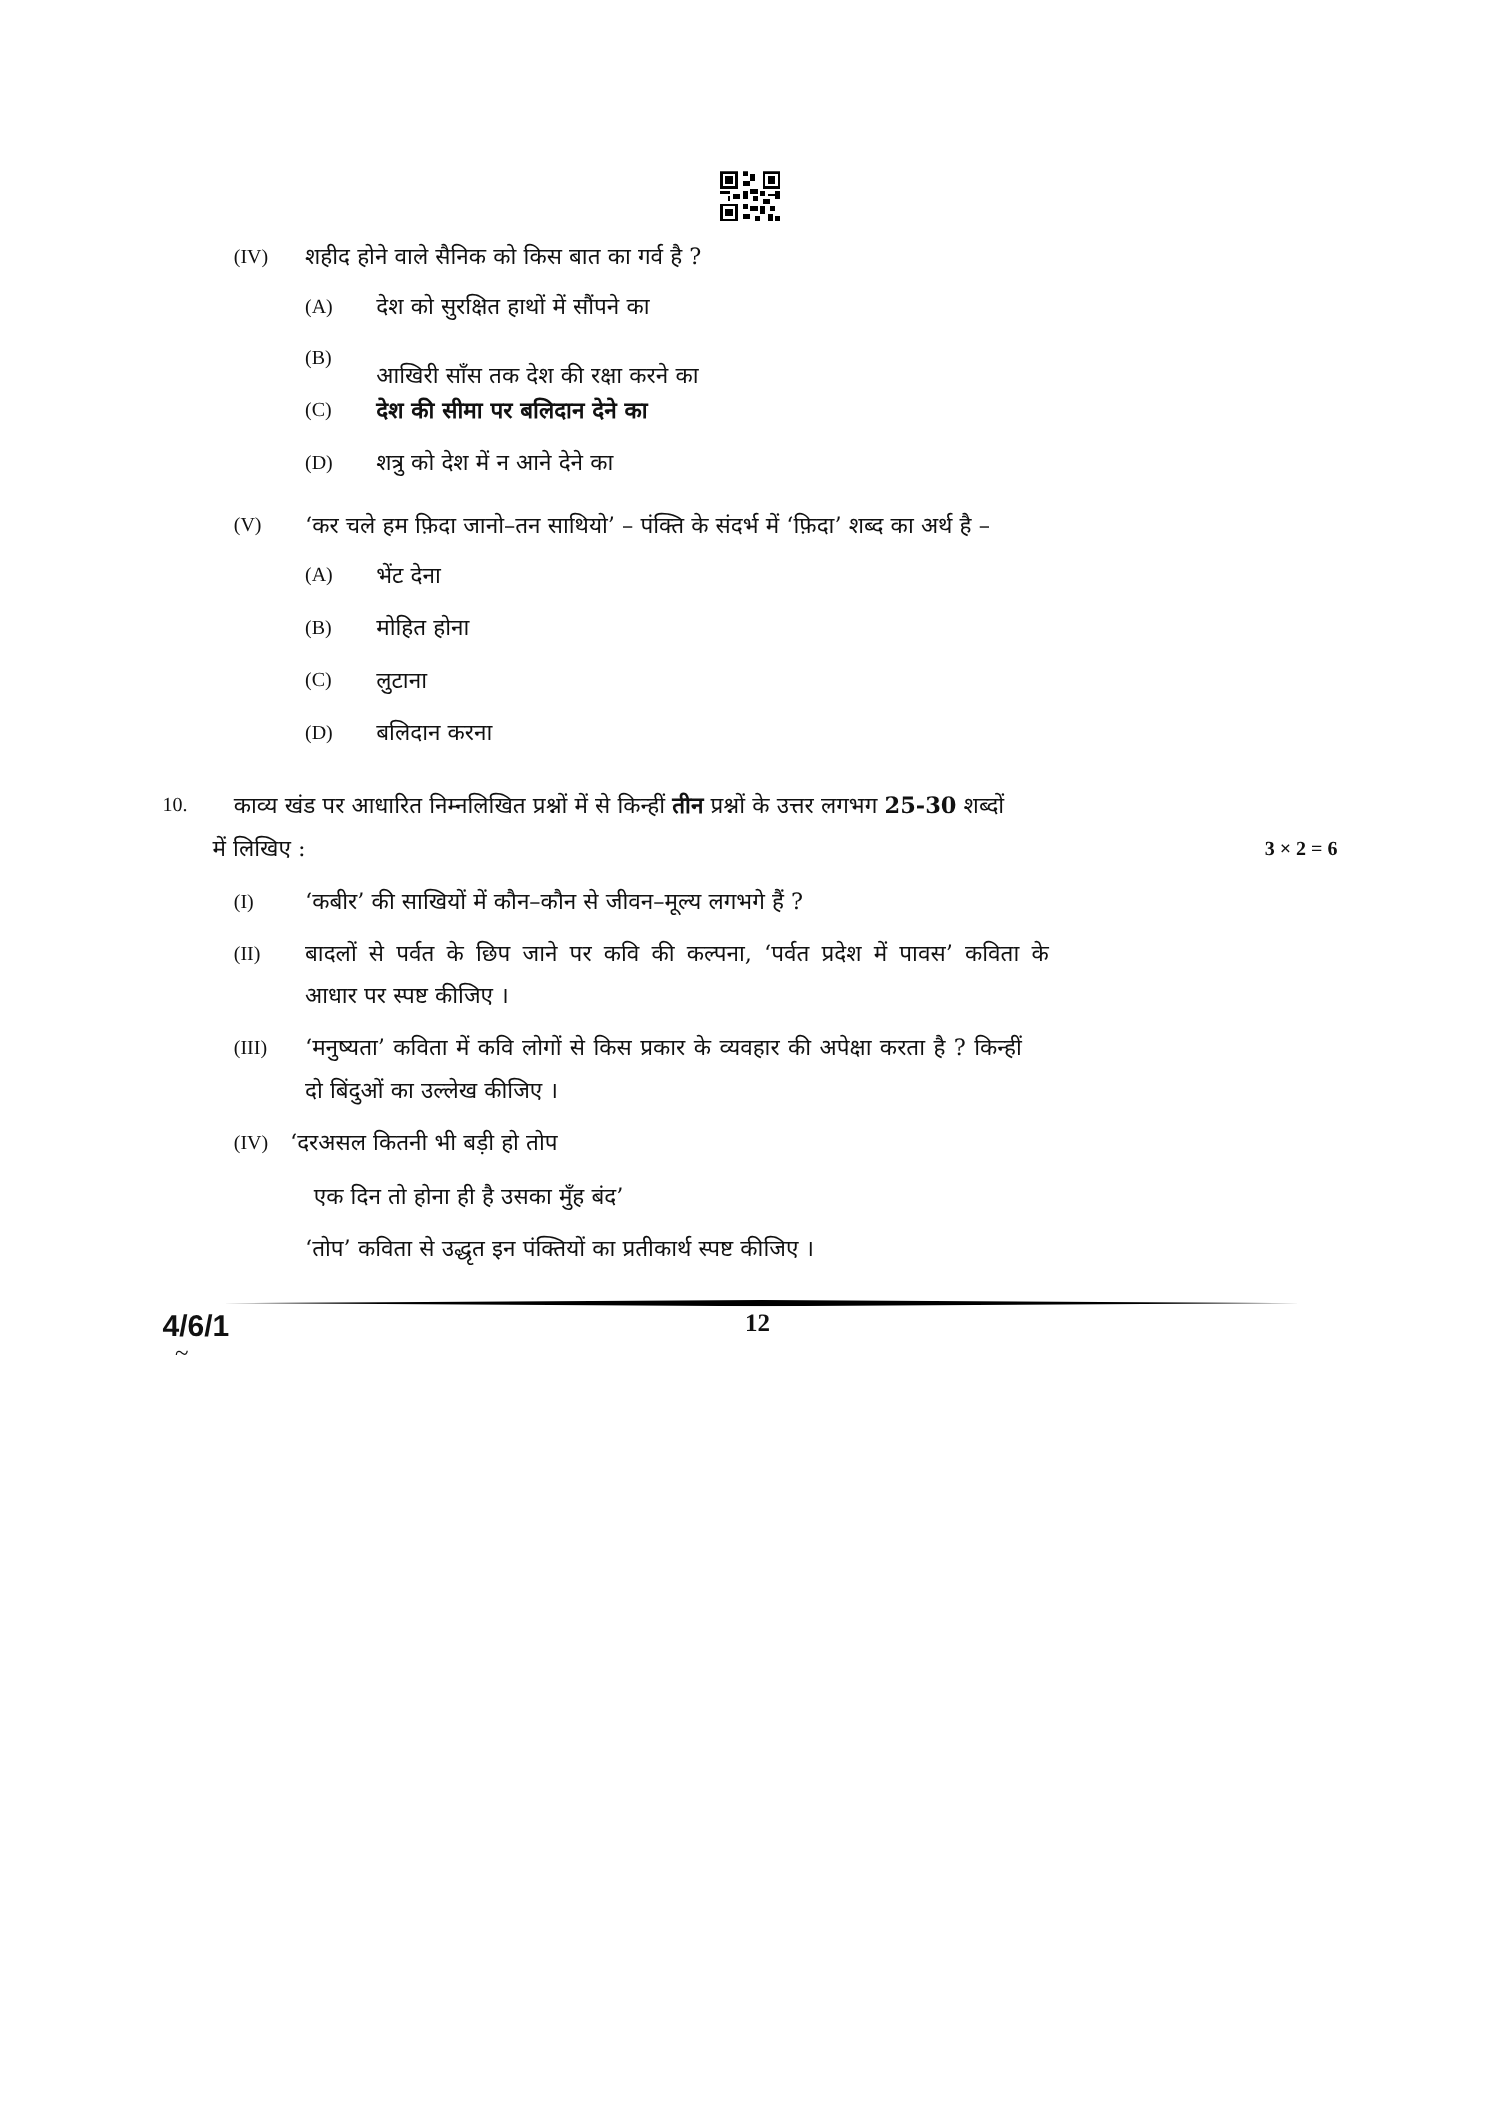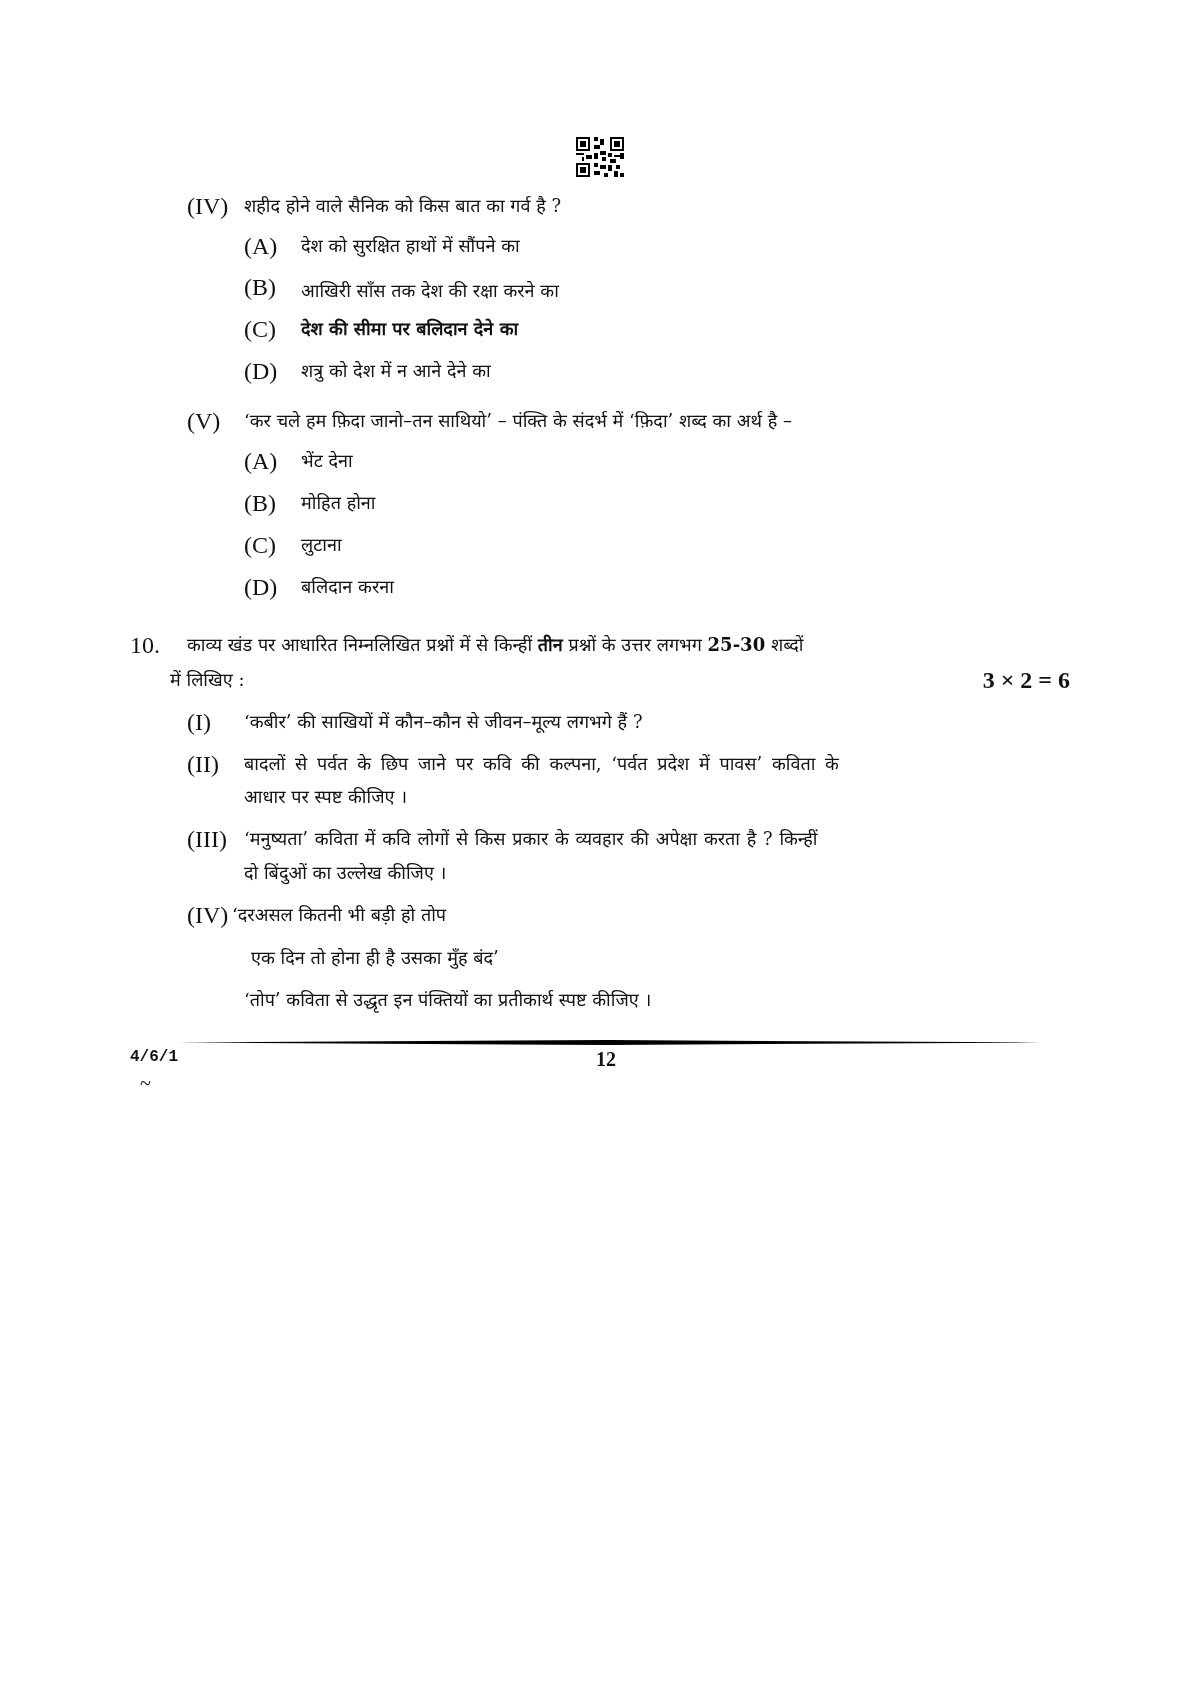--- a/index.html
+++ b/index.html
@@ -1,24 +1,24 @@
 <!DOCTYPE html>
 <html><head>
 <meta charset="utf-8">
 <style>
   html, body { margin: 0; padding: 0; background: #ffffff; }
   body { width: 1190px; height: 1683px; position: relative; overflow: hidden;
          font-family: "DejaVu Serif", serif; color: #111; }
   .abs { position: absolute; white-space: nowrap; }
   .txt { font-size: 18px; line-height: 26px; }
-  .lbl { font-family: "Liberation Serif", serif; font-size: 24px; line-height: 26px; }
+  .lbl { font-family: "Liberation Serif", serif; font-size: 16px; line-height: 26px; }
   .bold { font-weight: bold; }
   .qr { position: absolute; left: 576px; top: 137px; width: 48px; height: 40px; }
   .rule { position: absolute; left: 178px; top: 1040px; width: 862px; height: 5px; }
-  .footer-code { font-family: Liberation Mono, monospace; font-weight: bold; font-size: 16px; }
+  .footer-code { font-family: Liberation Sans, sans-serif; font-weight: bold; font-size: 24px; }
   .page-num { font-family: "Liberation Serif", serif; font-weight: bold; font-size: 20px; }
   .tilde { font-family: "Liberation Serif", serif; font-size: 20px; }
 </style>
 </head>
 <body>
 
 <svg class="qr" viewBox="0 0 24 20" shape-rendering="crispEdges">
   <rect x="0" y="0" width="7" height="7" fill="#000"></rect>
     <rect x="1" y="1" width="5" height="5" fill="#fff"></rect>
     <rect x="2" y="2" width="3" height="3" fill="#000"></rect>
@@ -54,21 +54,21 @@
 <section>
   <span class="abs lbl" style="left:187px; top:193px;">(IV)</span>
   <span class="abs txt" style="left:244px; top:193px;">शहीद होने वाले सैनिक को किस बात का गर्व है ?</span>
 
   <div>
     <span class="abs lbl" style="left:244px; top:233px;">(A)</span>
     <span class="abs txt" style="left:301px; top:233px;">देश को सुरक्षित हाथों में सौंपने का</span>
   </div>
   <div>
     <span class="abs lbl" style="left:244px; top:274px;">(B)</span>
-    <span class="abs txt" style="left:301px; top:278px;">आखिरी साँस तक देश की रक्षा करने का</span>
+    <span class="abs txt" style="left:301px; top:288px;">आखिरी साँस तक देश की रक्षा करने का</span>
   </div>
   <div>
     <span class="abs lbl" style="left:244px; top:316px;">(C)</span>
     <span class="abs txt" style="left:301px; top:316px;font-weight:bold;">देश की सीमा पर बलिदान देने का</span>
   </div>
   <div>
     <span class="abs lbl" style="left:244px; top:358px;">(D)</span>
     <span class="abs txt" style="left:301px; top:358px;">शत्रु को देश में न आने देने का</span>
   </div>
 </section>

